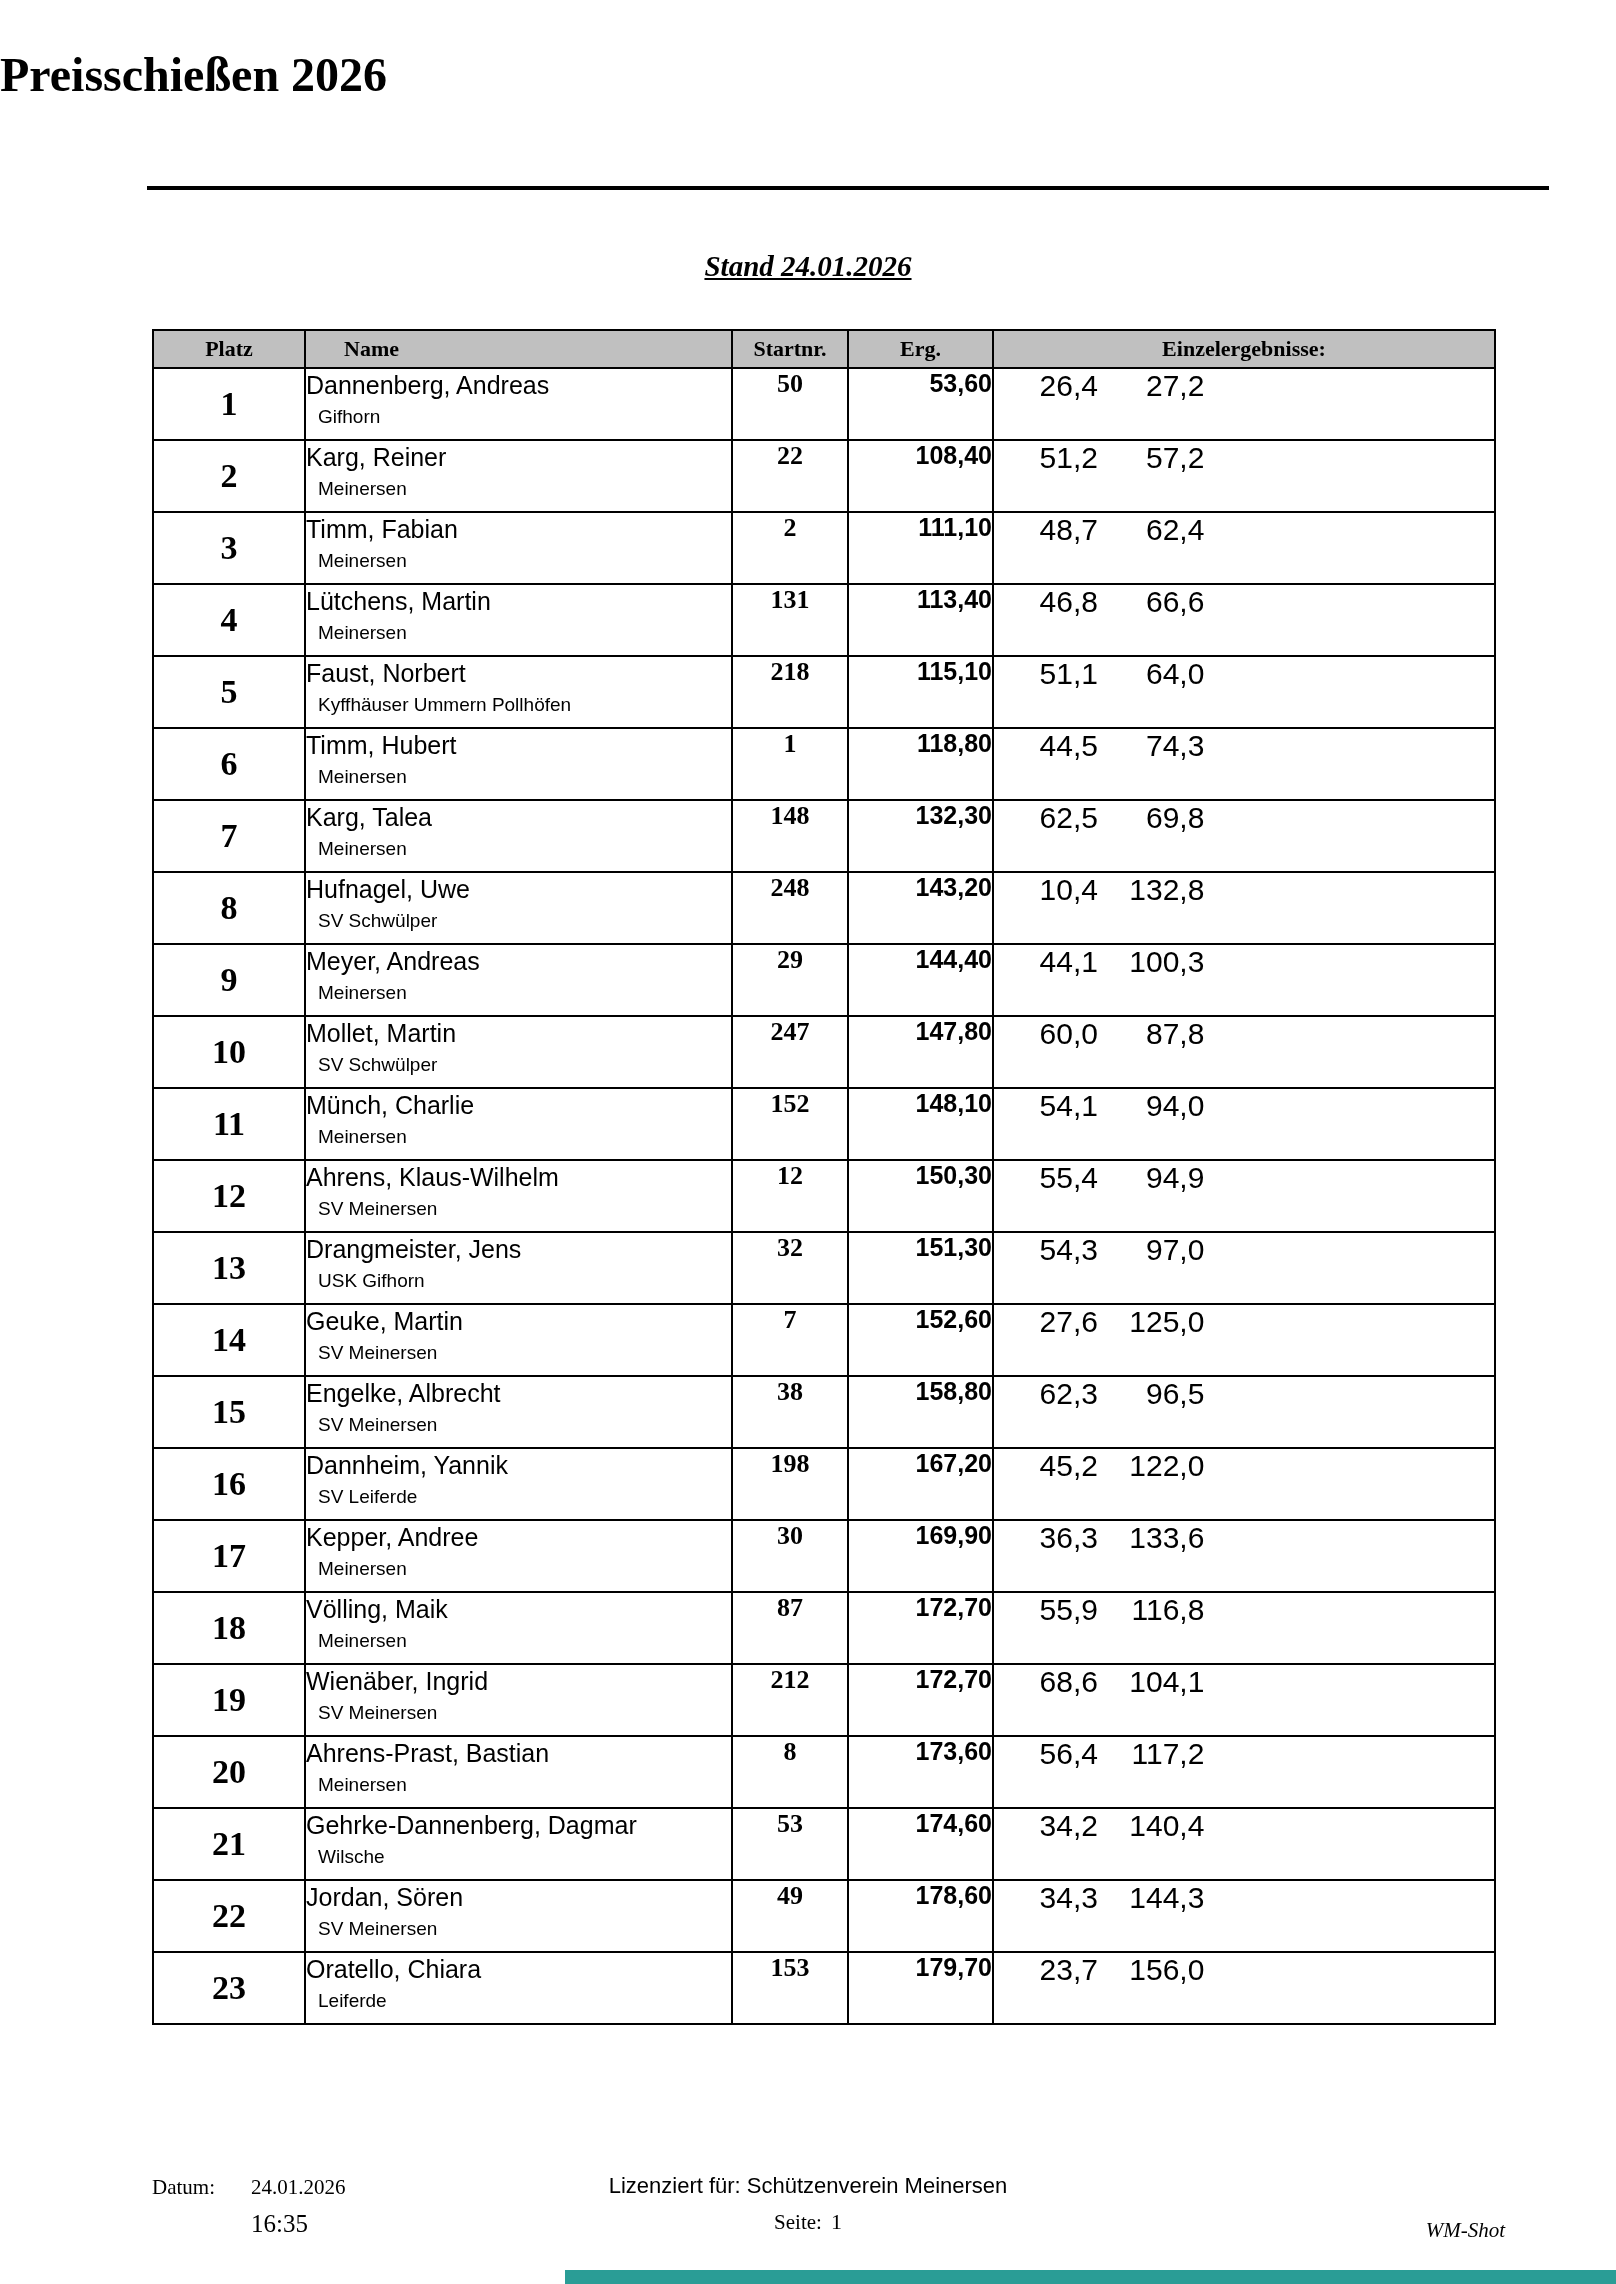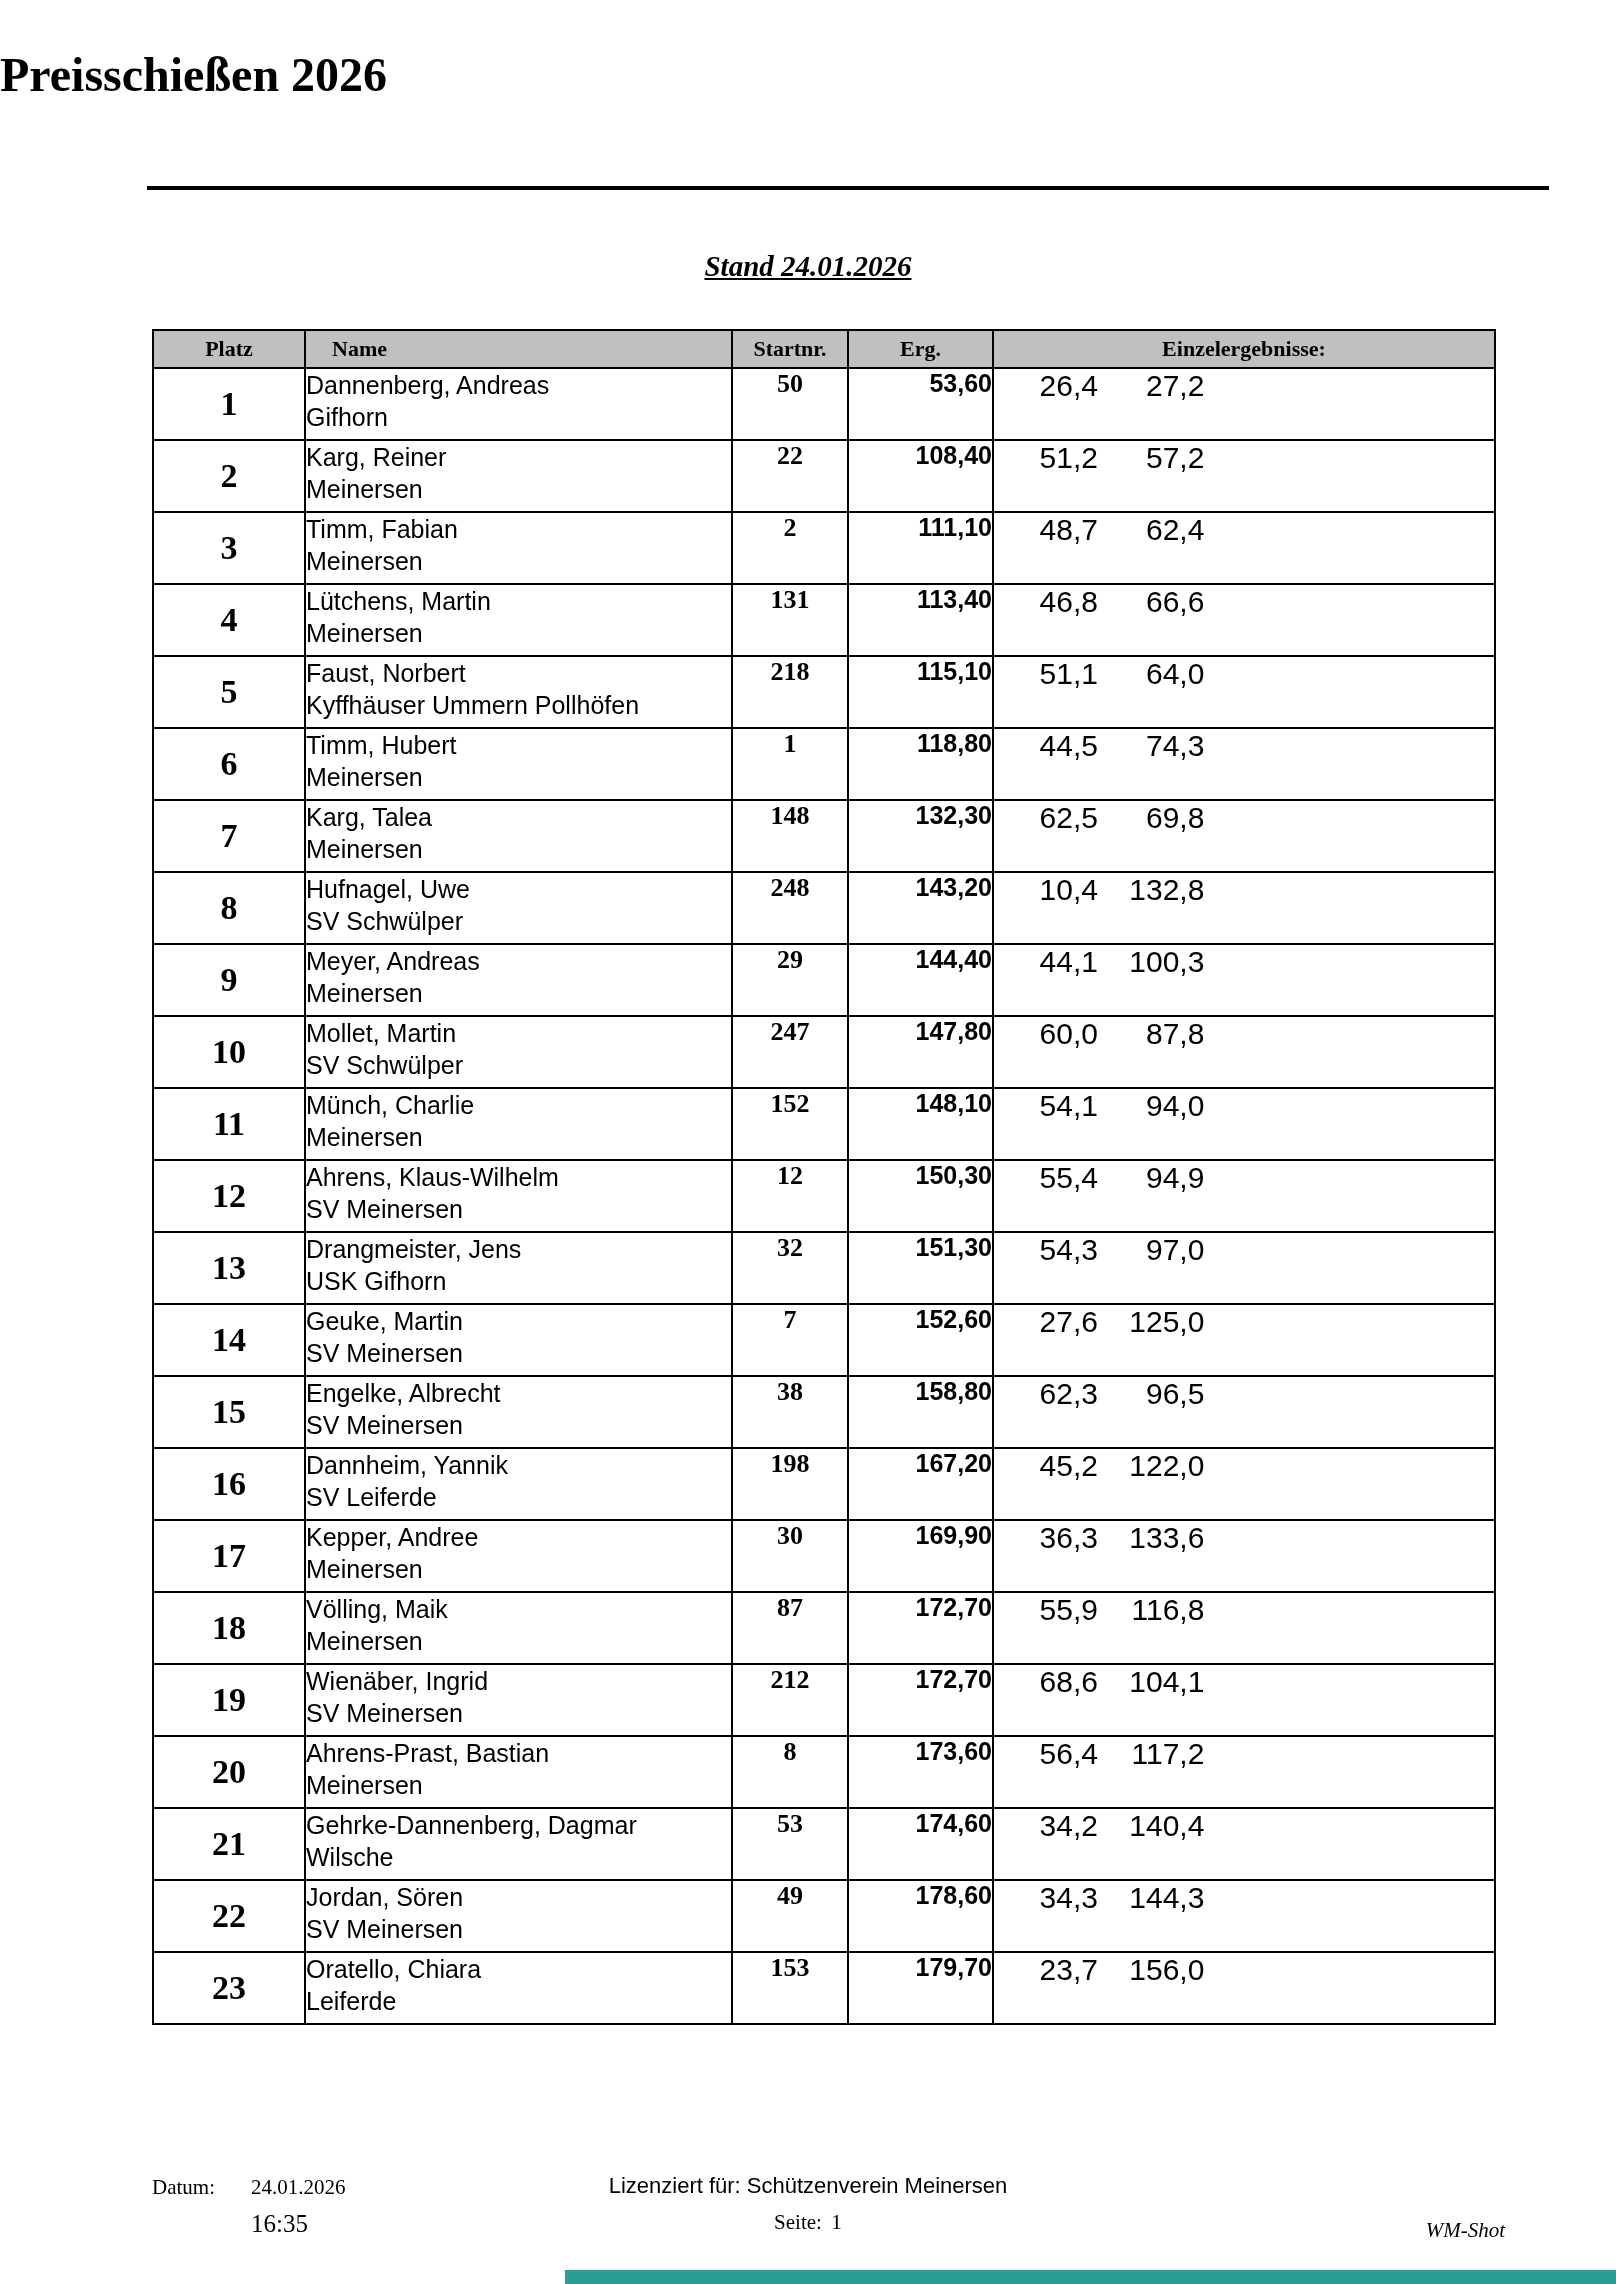--- a/index.html
+++ b/index.html
@@ -29,29 +29,29 @@
   col.w-platz{width:152px;}
   col.w-name{width:427px;}
   col.w-startnr{width:116px;}
   col.w-erg{width:145px;}
   col.w-einzel{width:502px;}
   thead th{
     background:var(--header-bg,#c0c0c0);
     font-family:"Liberation Serif",serif;font-weight:bold;font-size:22px;
     height:36px;text-align:center;
   }
-  thead th.c-name{text-align:left;padding-left:26px;margin-left:44px;}
+  thead th.c-name{text-align:left;padding-left:38px;margin-left:44px;}
   tbody tr{height:72px;}
   td.platz{
     font-family:"Liberation Serif",serif;font-weight:bold;font-size:34px;
     text-align:center;vertical-align:middle;
   }
   td.name{vertical-align:top;padding:5.2px 0 0 11.7px;}
   .pname{font-size:25px;line-height:33px;}
-  .pclub{font-size:25px;line-height:30px;}
+  .pclub{font-size:19px;line-height:30px;padding-left:12px;}
   td.startnr{
     vertical-align:top;text-align:center;padding-top:10.4px;
     font-family:"Liberation Serif",serif;font-weight:bold;font-size:26px;
   }
   td.erg{
     vertical-align:top;text-align:right;padding:9px 13px 0 0;
     font-weight:bold;font-size:25px;
   }
   td.einzel{vertical-align:top;padding-top:11.7px;font-size:30px;}
   .e1{display:inline-block;width:104px;text-align:right;}

